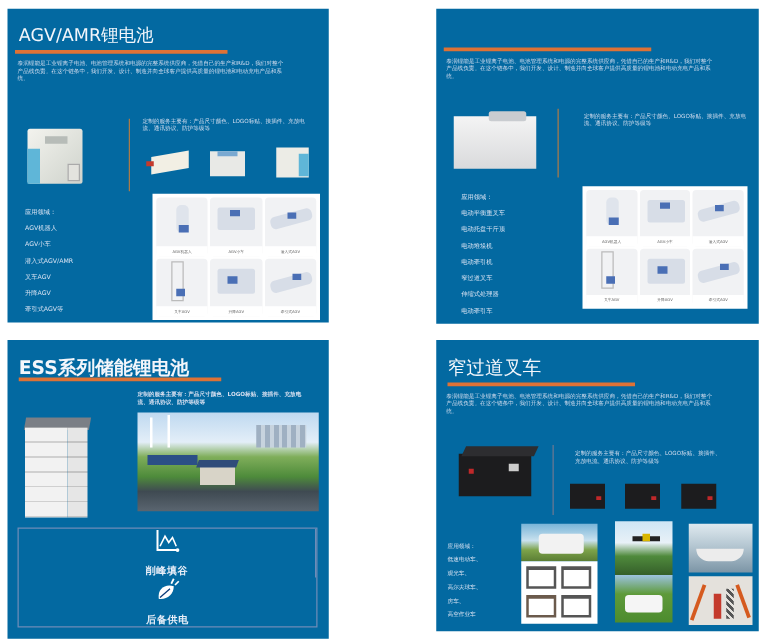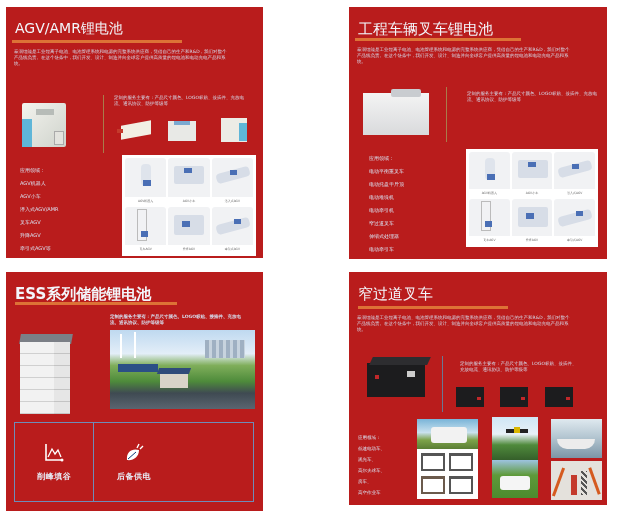--- a/index.html
+++ b/index.html
@@ -1,35 +1,35 @@
 <!DOCTYPE html>
 <html><head>
 <meta charset="utf-8">
 <style>
   * { box-sizing: border-box; margin: 0; padding: 0; }
   body { width: 619px; height: 515px; background: #ffffff; position: relative; overflow: hidden; font-family: "DejaVu Sans", sans-serif; }
-  .panel { position: absolute; background: #b91c1c; color: #fff; overflow: hidden; }
+  .panel { position: absolute; background: #0369a1; color: #fff; overflow: hidden; }
   .p1 { left: 6px; top: 7px; width: 257px; height: 251px; }
   .p2 { left: 349px; top: 7px; width: 258px; height: 252px; }
   .p3 { left: 6px; top: 272px; width: 257px; height: 239px; font-weight: bold; }
   .p4 { left: 349px; top: 272px; width: 258px; height: 233px; }
   .title { position: absolute; left: 9px; top: 13px; font-size: 14px; color: #f3f6fb; white-space: nowrap; }
   .title.big { font-size: 15px; }
   .bar { position: absolute; left: 6px; height: 3px; background: #dd7236; }
   .desc { position: absolute; left: 8px; font-size: 4.5px; line-height: 6px; color: #d6dff0; width: 215px; }
   .vline { position: absolute; width: 1px; background: #a97b4a; }
   .spec { position: absolute; font-size: 4.5px; line-height: 6px; color: #d6dff0; width: 130px; }
   .apps { position: absolute; left: 14px; font-size: 5px; color: #d9e3f3; }
   .apps div { height: 13px; line-height: 13px; white-space: nowrap; }
   .gridbox { position: absolute; background: #ffffff; display: grid; grid-template-columns: repeat(3, 1fr); gap: 2px; padding: 3px; }
   .cell { background: #f1f2f4; border-radius: 3px; position: relative; display: flex; flex-direction: column; align-items: center; justify-content: flex-end; }
   .cell .cap { font-size: 3px; color: #666; height: 8px; line-height: 8px; background: #fff; width: 100%; text-align: center; }
   .cell .shape { flex: 1; width: 100%; position: relative; }
   .box3d { position: absolute; }
-  .feature-grid { position: absolute; left: 8px; top: 150px; width: 240px; height: 80px; border: 1px solid #6e8cb8; display: grid; grid-template-columns: repeat(3, 1fr); }
+  .feature-grid { position: absolute; left: 8px; top: 150px; width: 240px; height: 80px; border: 1px solid #6e8cb8; display: grid; grid-template-columns: repeat(1, 1fr); }
   .feature { border-right: 1px solid #6e8cb8; display: flex; flex-direction: column; align-items: center; justify-content: center; gap: 8px; }
   .feature:last-child { border-right: none; }
   .feature .lbl { font-size: 8px; color: #e8eef8; letter-spacing: 0.5px; }
   .photo { position: absolute; }
 </style>
 </head>
 <body>
 
 <div class="panel p1">
   <div class="title">AGV/AMR锂电池</div>
@@ -107,21 +107,20 @@
         <div class="shape">
           <div style="position:absolute;left:4px;top:14px;width:34px;height:10px;background:#d7dde7;border-radius:4px;transform:rotate(-15deg);"></div>
           <div style="position:absolute;left:22px;top:12px;width:7px;height:5px;background:#4a6fb5;"></div>
         </div>
         <div class="cap">牵引式AGV</div>
       </div>
   </div>
 </div>
 
 <div class="panel p2">
-  <div class="title big">工程车辆叉车锂电池</div>
   <div class="bar" style="top:31px;width:166px;"></div>
   <div class="desc" style="top:40px;">泰润锂能是工业锂离子电池、电池管理系统和电源的完整系统供应商，凭借自己的生产和R&amp;D，我们对整个产品线负责。在这个链条中，我们开发、设计、制造并向全球客户提供高质量的锂电池和电动充电产品和系统。</div>
 
   <div class="box3d" style="left:12px;top:78px;width:72px;height:52px;">
     <div style="position:absolute;left:2px;top:8px;width:66px;height:42px;background:linear-gradient(180deg,#f4f4f4,#d9dadc);"></div>
     <div style="position:absolute;left:30px;top:4px;width:30px;height:8px;background:#c9ccd0;border-radius:2px;"></div>
   </div>
   <div class="vline" style="left:97px;top:80px;height:55px;"></div>
   <div class="spec" style="left:118px;top:84px;">定制的服务主要有：产品尺寸颜色、LOGO标贴、接插件、充放电流、通讯协议、防护等级等</div>
 

